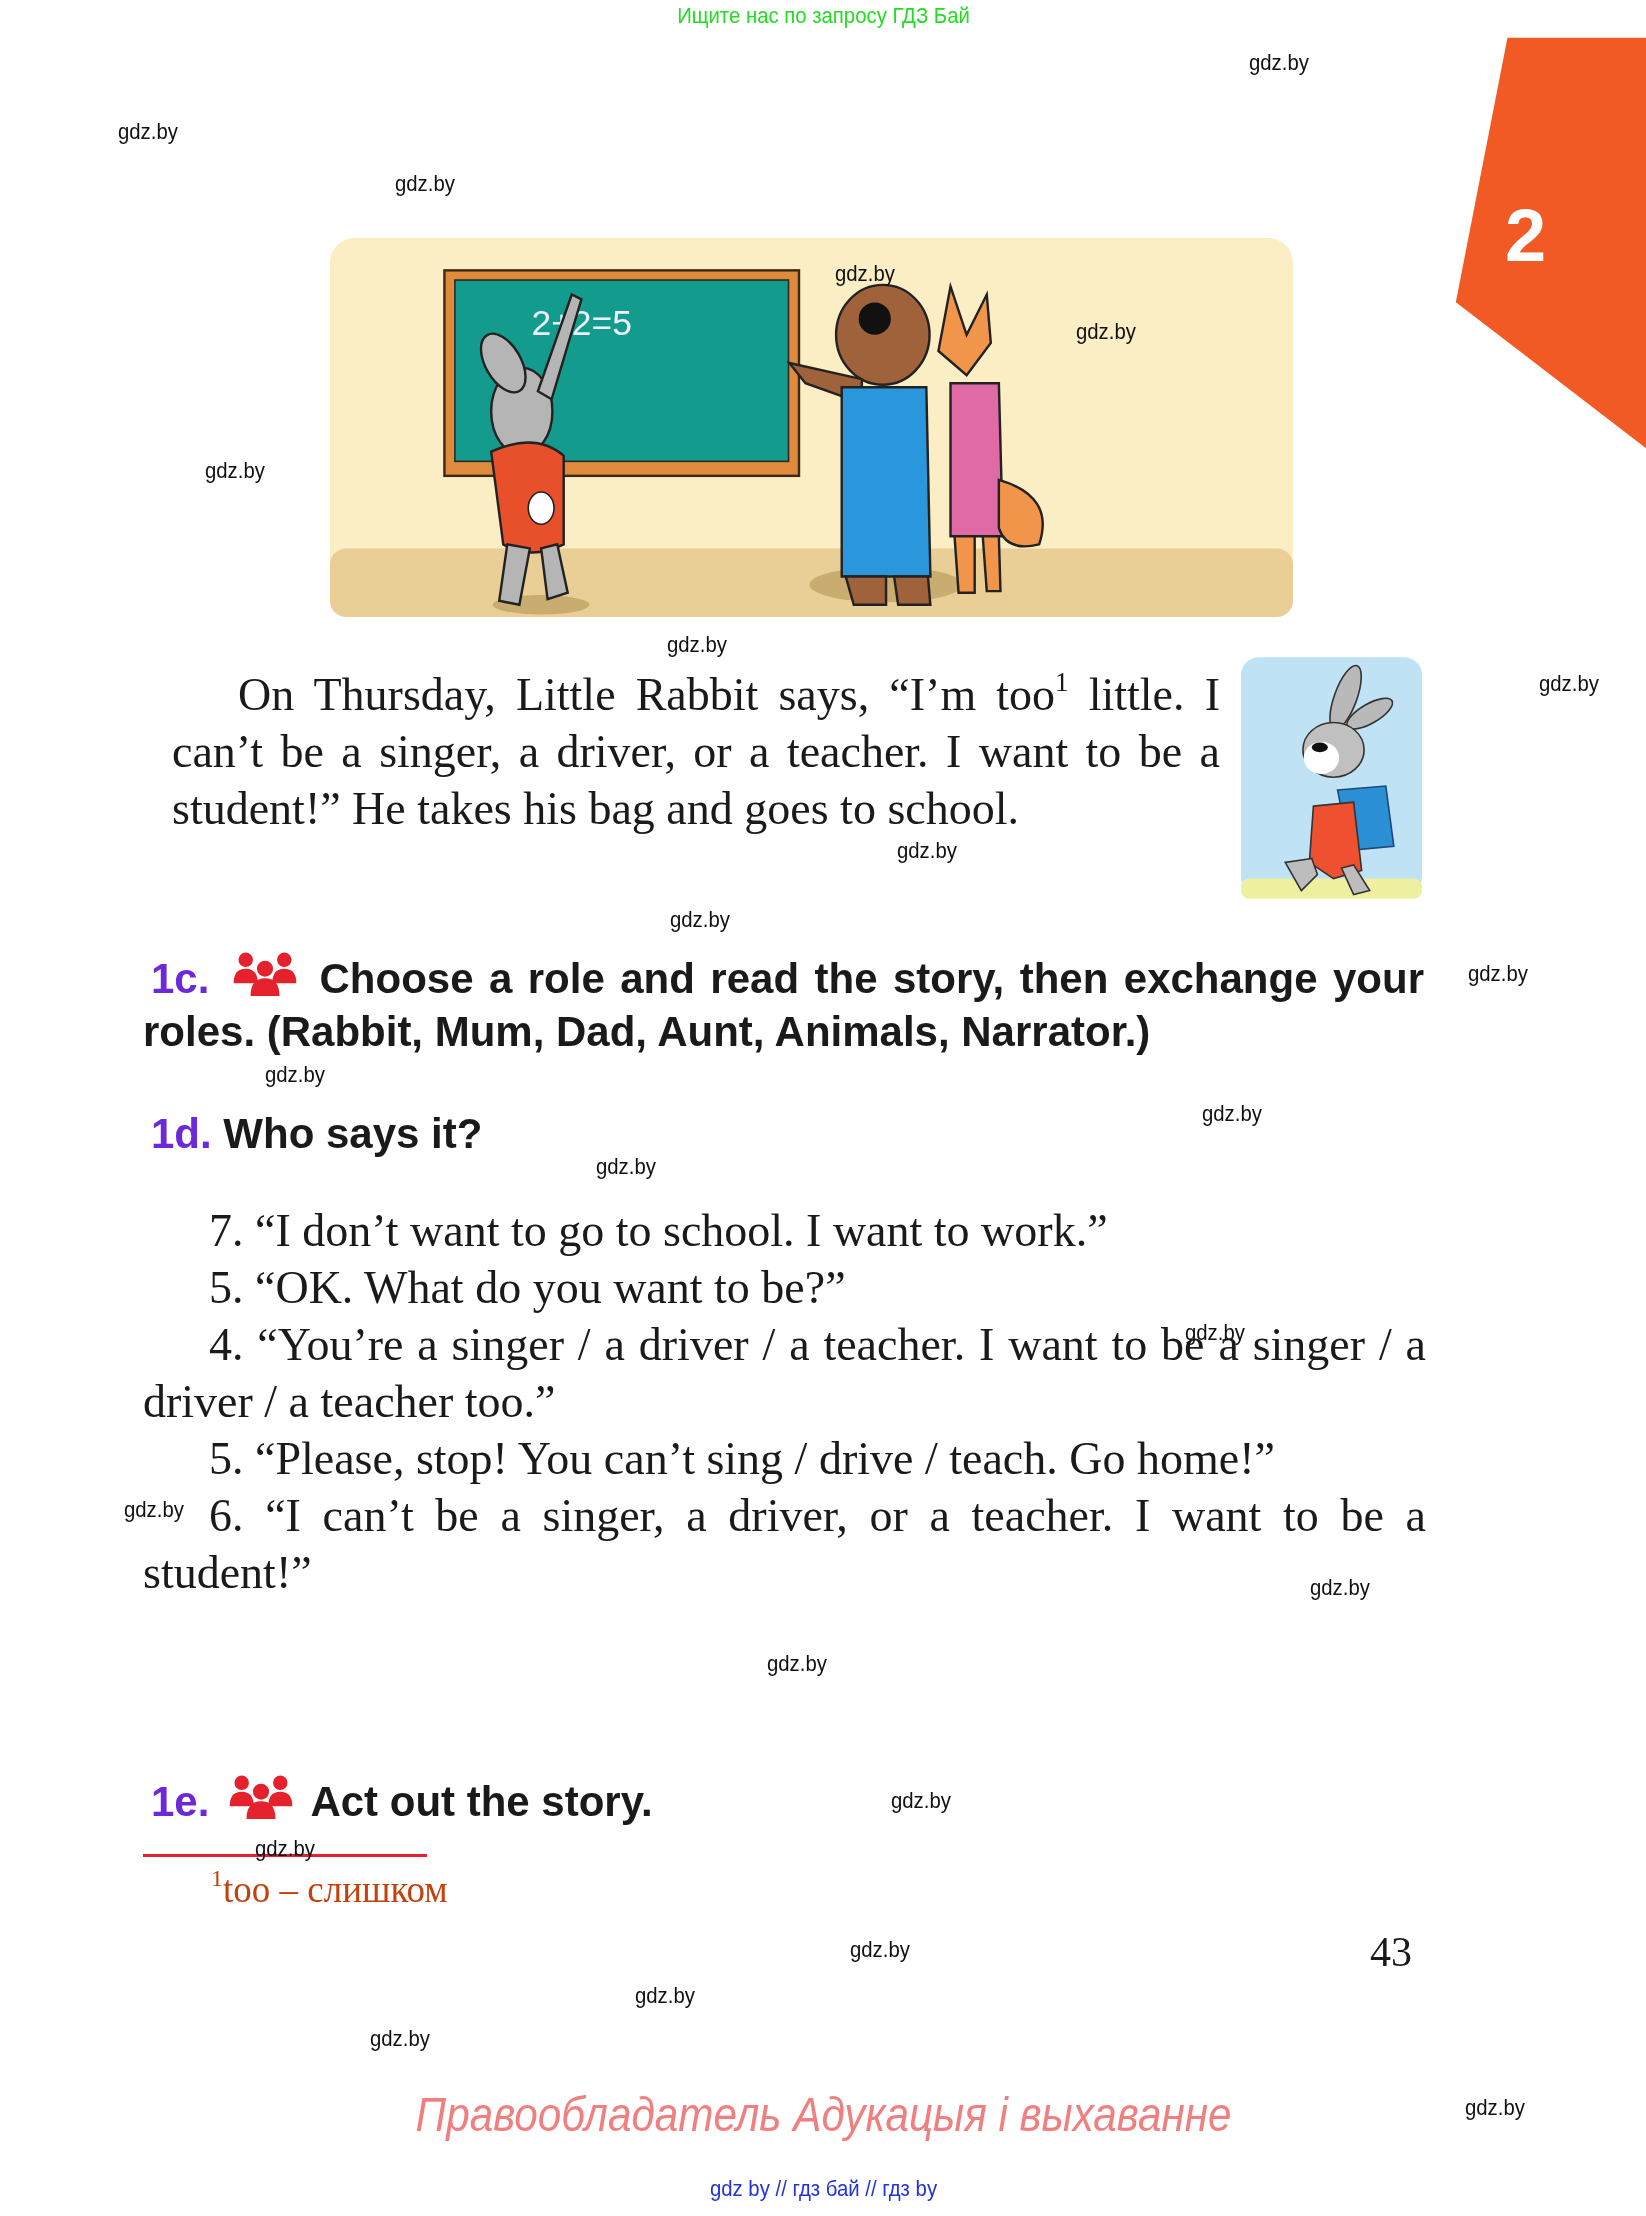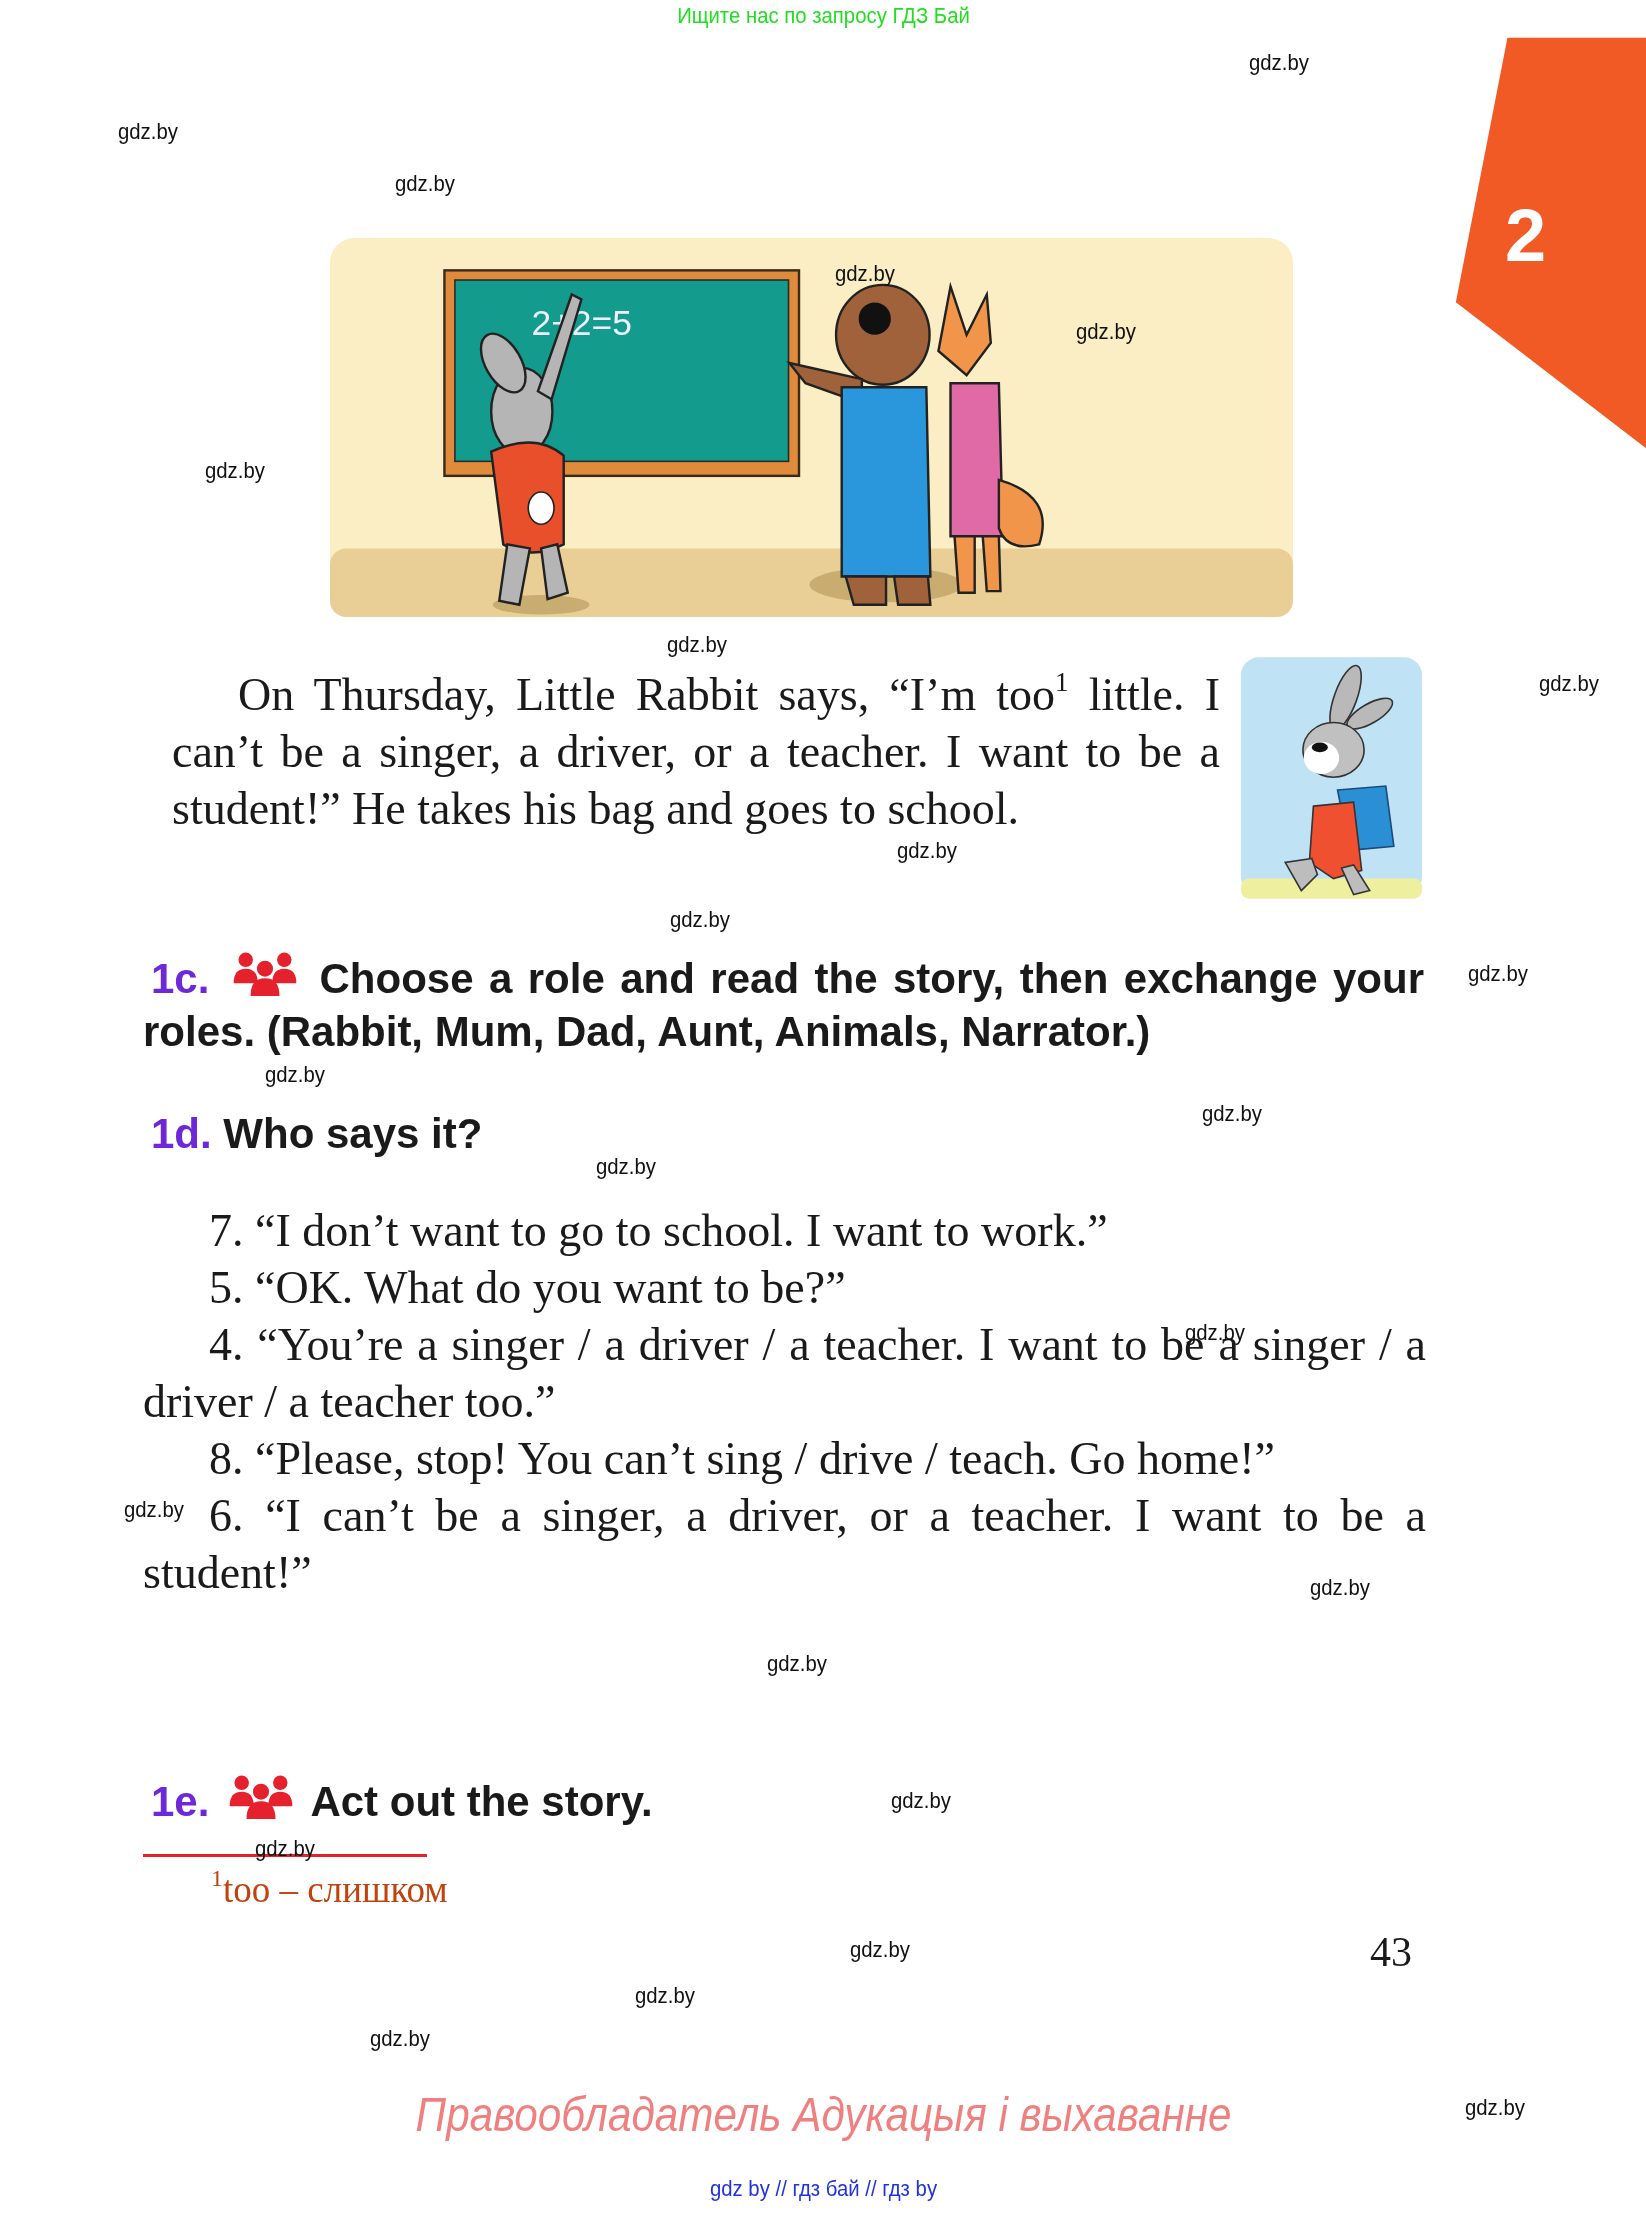--- a/index.html
+++ b/index.html
@@ -118,21 +118,21 @@
 
 <div class="abs task task-1d">
   <span class="num">1d.</span>
   <span>Who says it?</span>
 </div>
 
 <div class="abs serif items">
   <p>7. “I don’t want to go to school. I want to work.”</p>
   <p>5. “OK. What do you want to be?”</p>
   <p>4. “You’re a singer / a driver / a teacher. I want to be a singer / a driver / a teacher too.”</p>
-  <p>8. “Please, stop! You can’t sing / drive / teach. Go home!”</p>
+  <p>5. “Please, stop! You can’t sing / drive / teach. Go home!”</p>
   <p>6. “I can’t be a singer, a driver, or a teacher. I want to be a student!”</p>
 </div>
 
 <div class="abs task task-1e">
   <span class="num">1e.</span>
   <svg class="people" viewBox="0 0 84 56">
     <g fill="#e4212c">
       <circle cx="18" cy="11" r="9"></circle>
         <path d="M3 40 Q3 22 18 22 Q33 22 33 40 Z"></path>
       <circle cx="66" cy="11" r="9"></circle>

